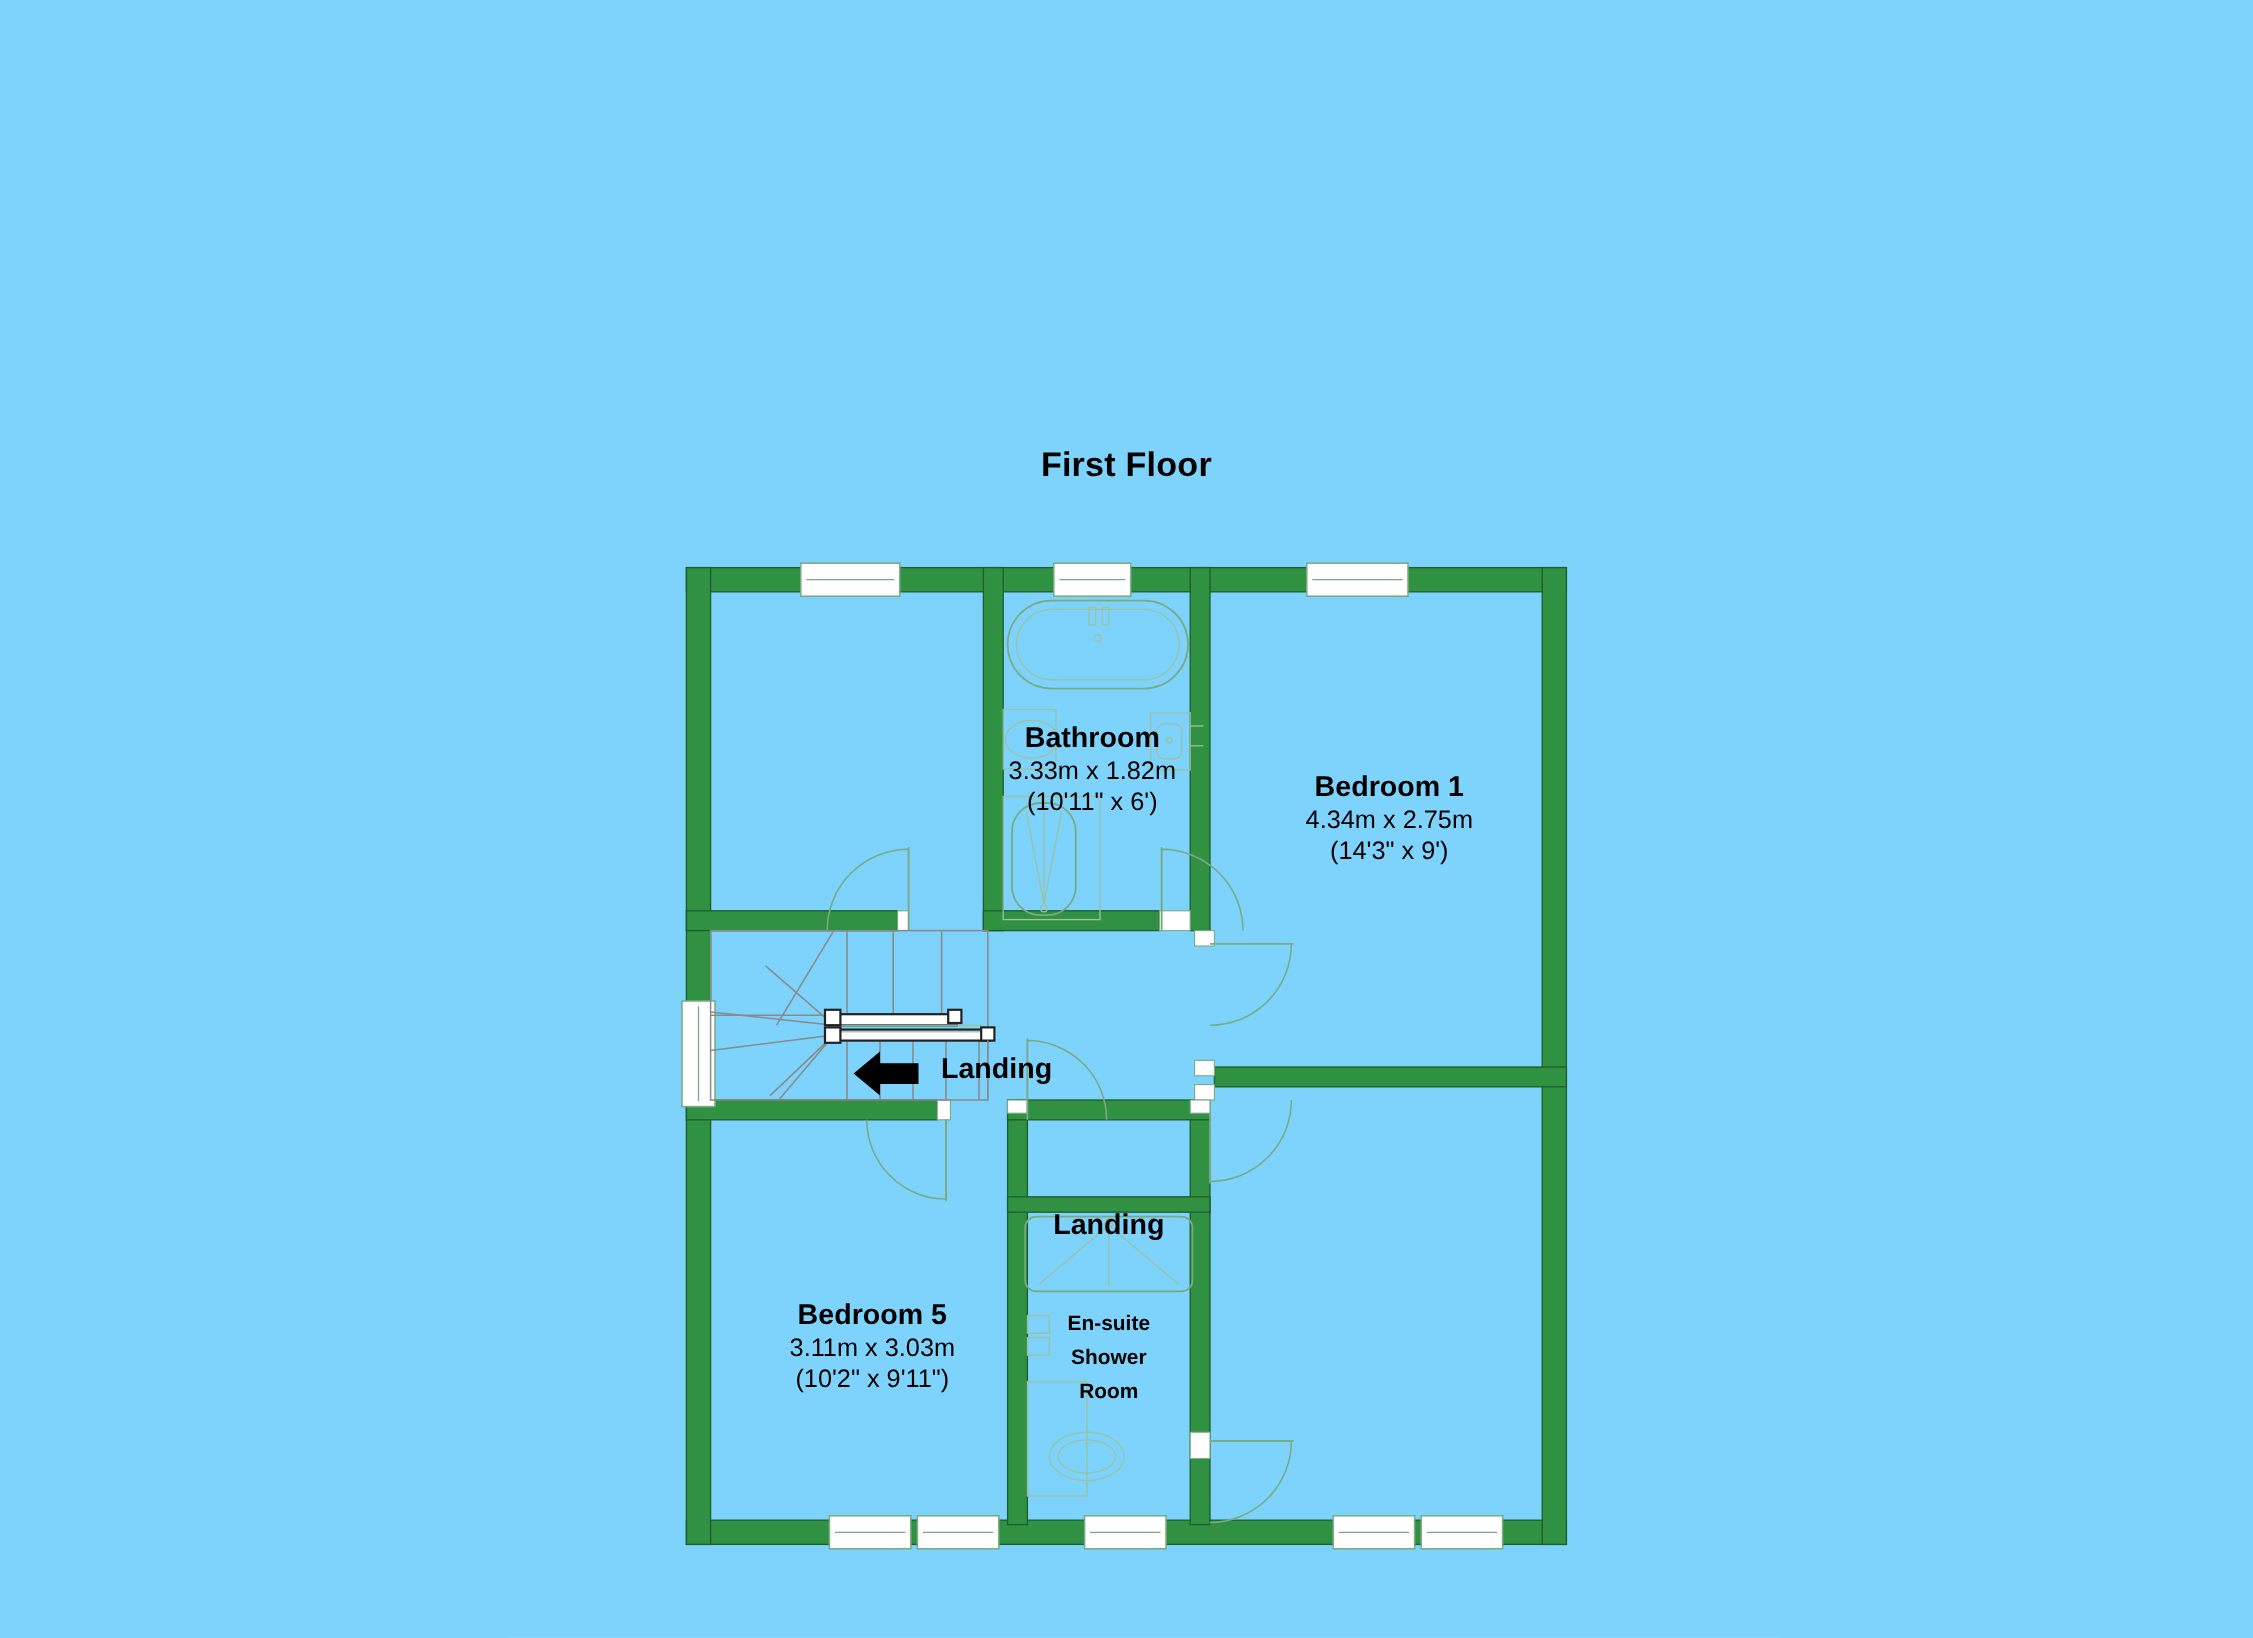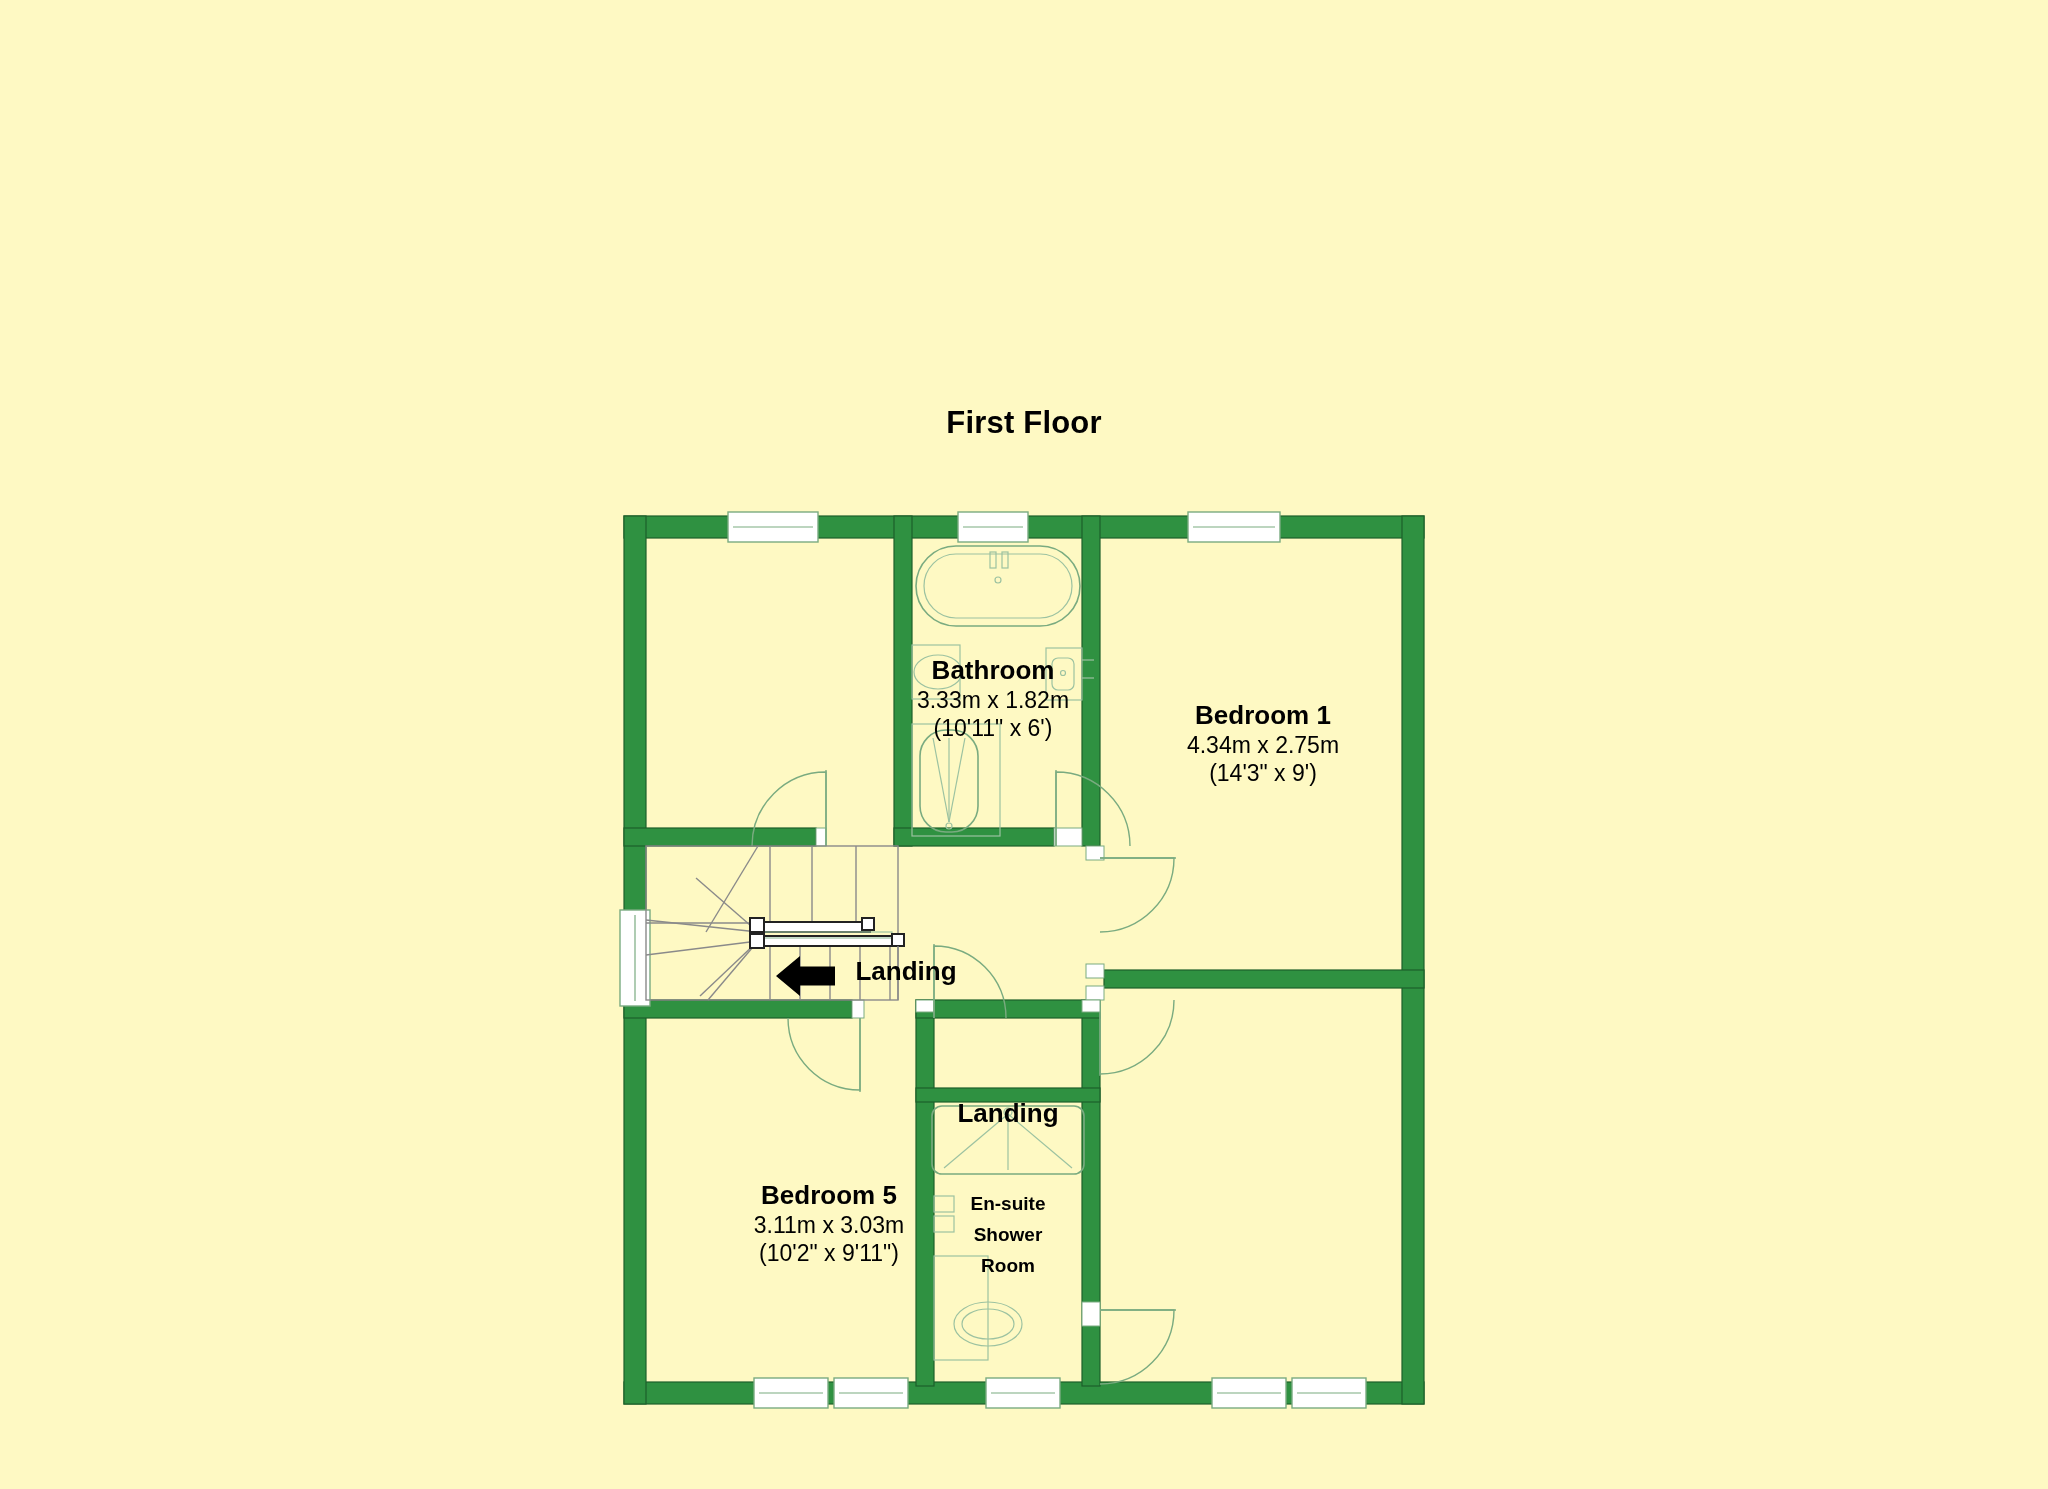--- a/index.html
+++ b/index.html
@@ -12,21 +12,21 @@
     width: 2048px;
     height: 1489px;
     font-family: "Liberation Sans", sans-serif;
     overflow: hidden;
     position: relative;
   }
   #plan-root {
     position: relative;
     width: 2048px;
     height: 1489px;
-    background: #fef9c3;
+    background: #7dd3fc;
     text-decoration: underline;
   }
   
   .title-block {
     position: absolute;
     left: 0;
     top: 405px;
     width: 2048px;
     text-align: center;
   }
@@ -340,21 +340,21 @@
 
   <div class="room-label" style="left:816px; top:956px; width:180px;">
     <span class="room-name">Landing</span>
   </div>
 
   <div class="room-label" style="left:918px; top:1098px; width:180px;">
     <span class="room-name">Landing</span>
   </div>
 
 
-  <div class="room-label" style="left:704px; top:1180px; width:250px;">
+  <div class="room-label" style="left:668px; top:1180px; width:250px;">
     <span class="room-name">Bedroom 5</span>
     <span class="room-dim">3.11m x 3.03m</span>
     <span class="room-dim">(10'2" x 9'11")</span>
   </div>
 
   <div class="room-label" style="left:908px; top:1188px; width:200px; line-height:33px;">
     <span class="room-name small">En-suite</span>
     <span class="room-name small">Shower</span>
     <span class="room-name small">Room</span>
   </div>

